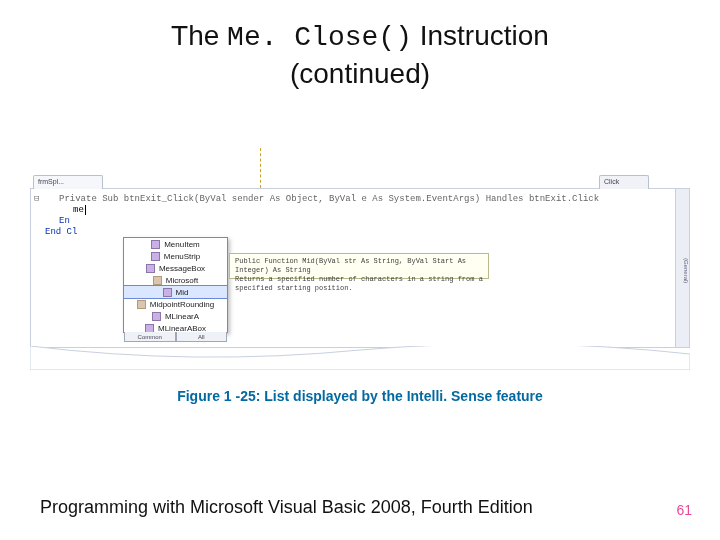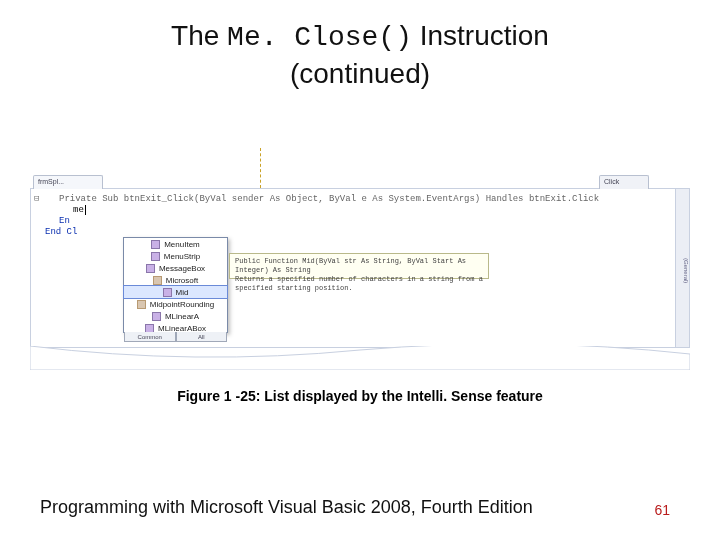--- a/index.html
+++ b/index.html
@@ -170,34 +170,34 @@
   }
   .torn svg { display:block; }
 
   .caption {
     position: absolute;
     left: 0; width: 100%;
     top: 388px;
     text-align: center;
     font-size: 14px;
     font-weight: bold;
-    color: #000000;
+    color: #0369a1;
   }
 
   .footer-left {
     position: absolute;
     left: 40px; bottom: 22px;
     font-size: 18px;
     color: #111;
   }
   .footer-right {
     position: absolute;
-    right: 50px; bottom: 22px;
+    right: 28px; bottom: 22px;
     font-size: 14px;
-    color: #b91c1c;
+    color: #ec4899;
   }
 </style>
 </head>
 <body>
 
 <div class="slide">
 
   <h1 class="title">
     <span>The </span><span class="mono">Me. Close()</span><span> Instruction</span><br>
     <span>(continued)</span>

